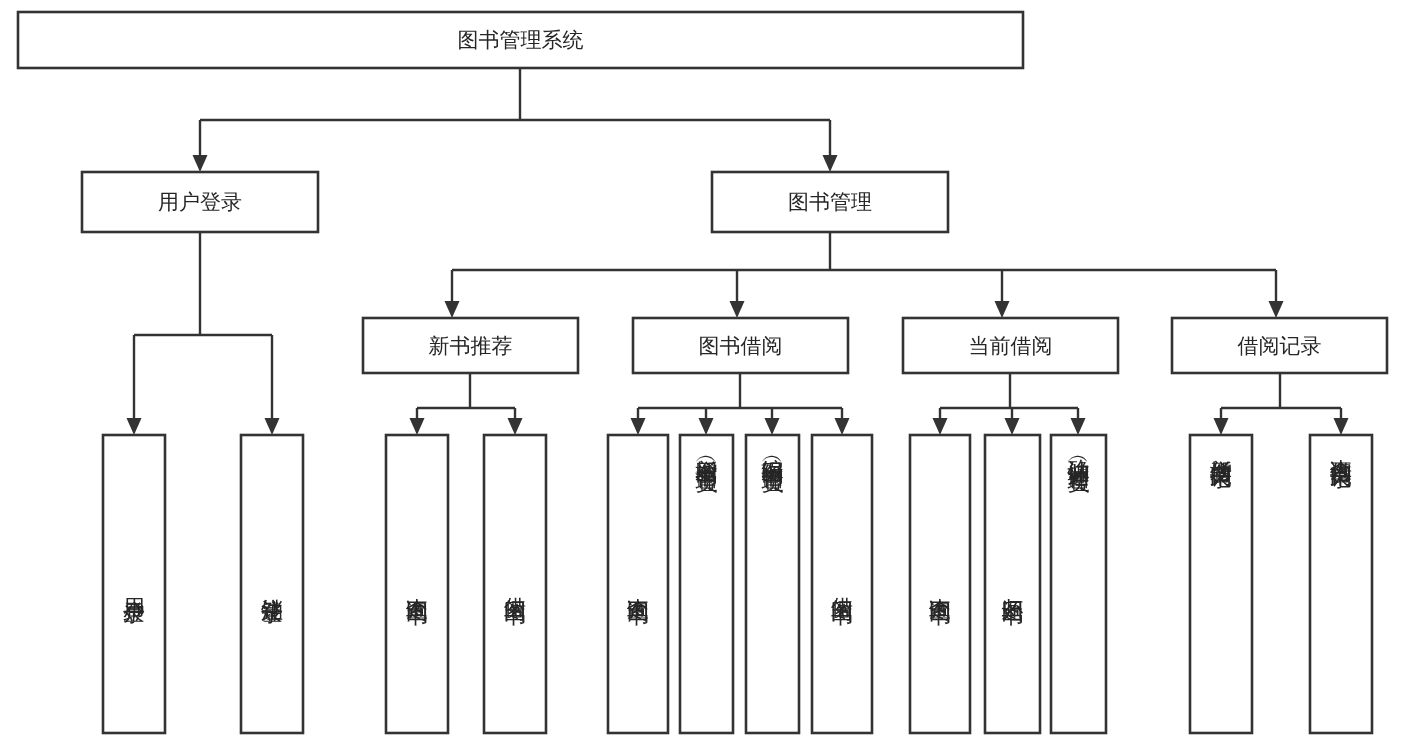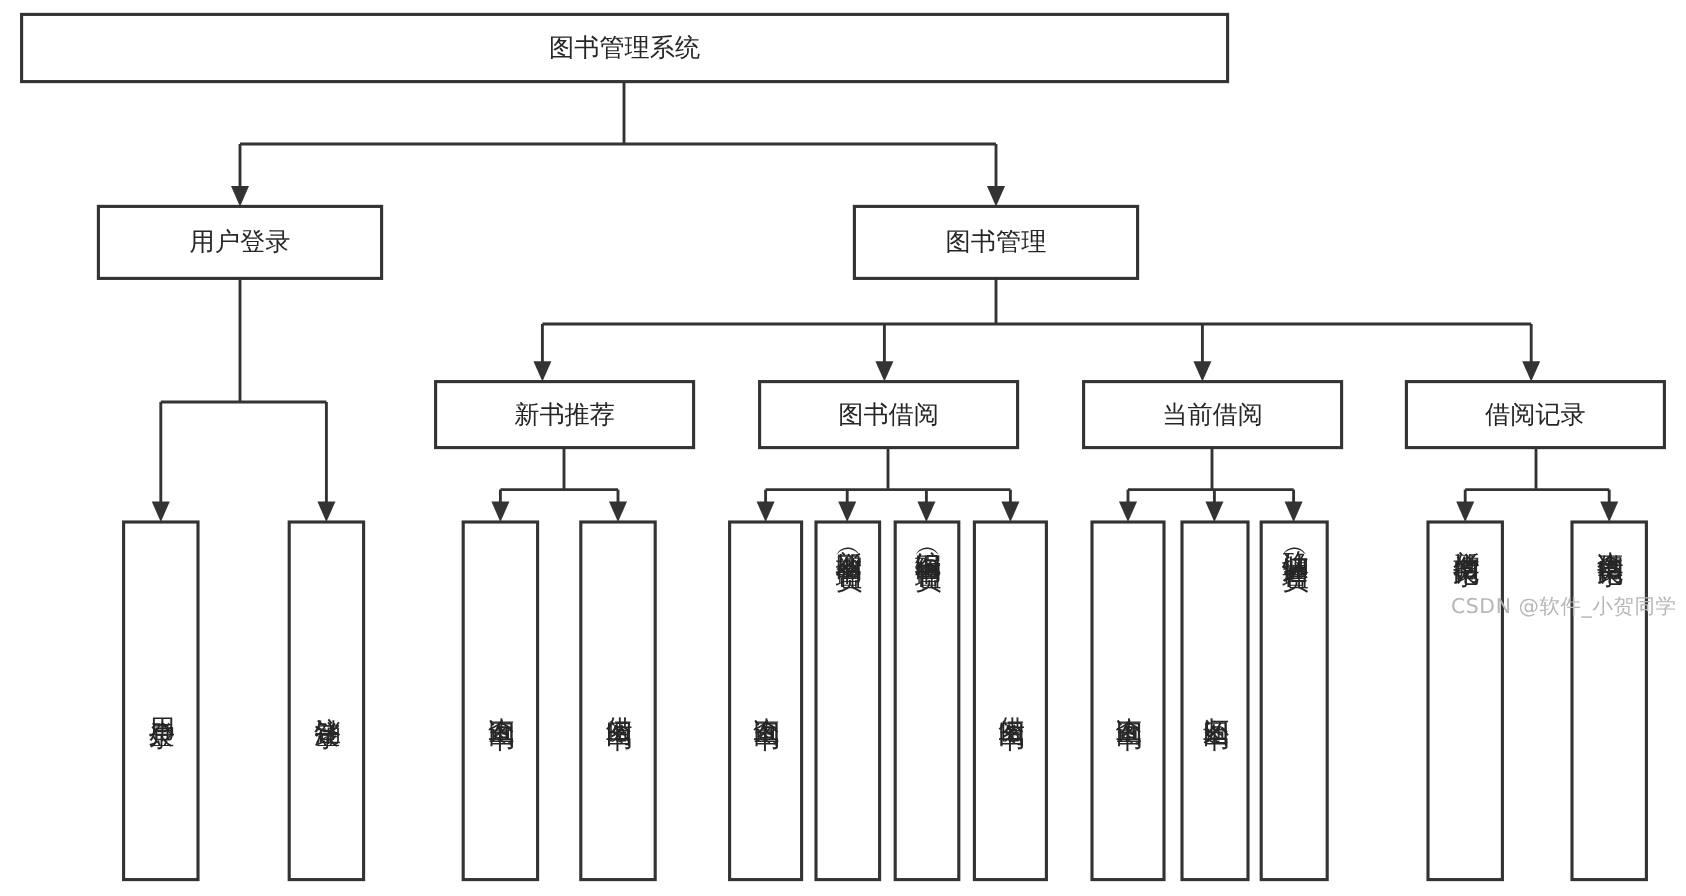--- a/index.html
+++ b/index.html
@@ -201,14 +201,13 @@
       <div class="vlabel-wrap" style="left: 1051px; top: 441px; width: 55px; height: 286px;">
         <div class="vlabel-text">确认归还（管理员）</div>
       </div>
       <div class="vlabel-wrap" style="left: 1190px; top: 441px; width: 62px; height: 286px;">
         <div class="vlabel-text">新增借阅记录</div>
       </div>
       <div class="vlabel-wrap" style="left: 1310px; top: 441px; width: 62px; height: 286px;">
         <div class="vlabel-text">查询借阅记录</div>
       </div>
     </div>
-  <div class="watermark">CSDN @软件_小贺同学</div>
 </div>
 
 </body></html>

